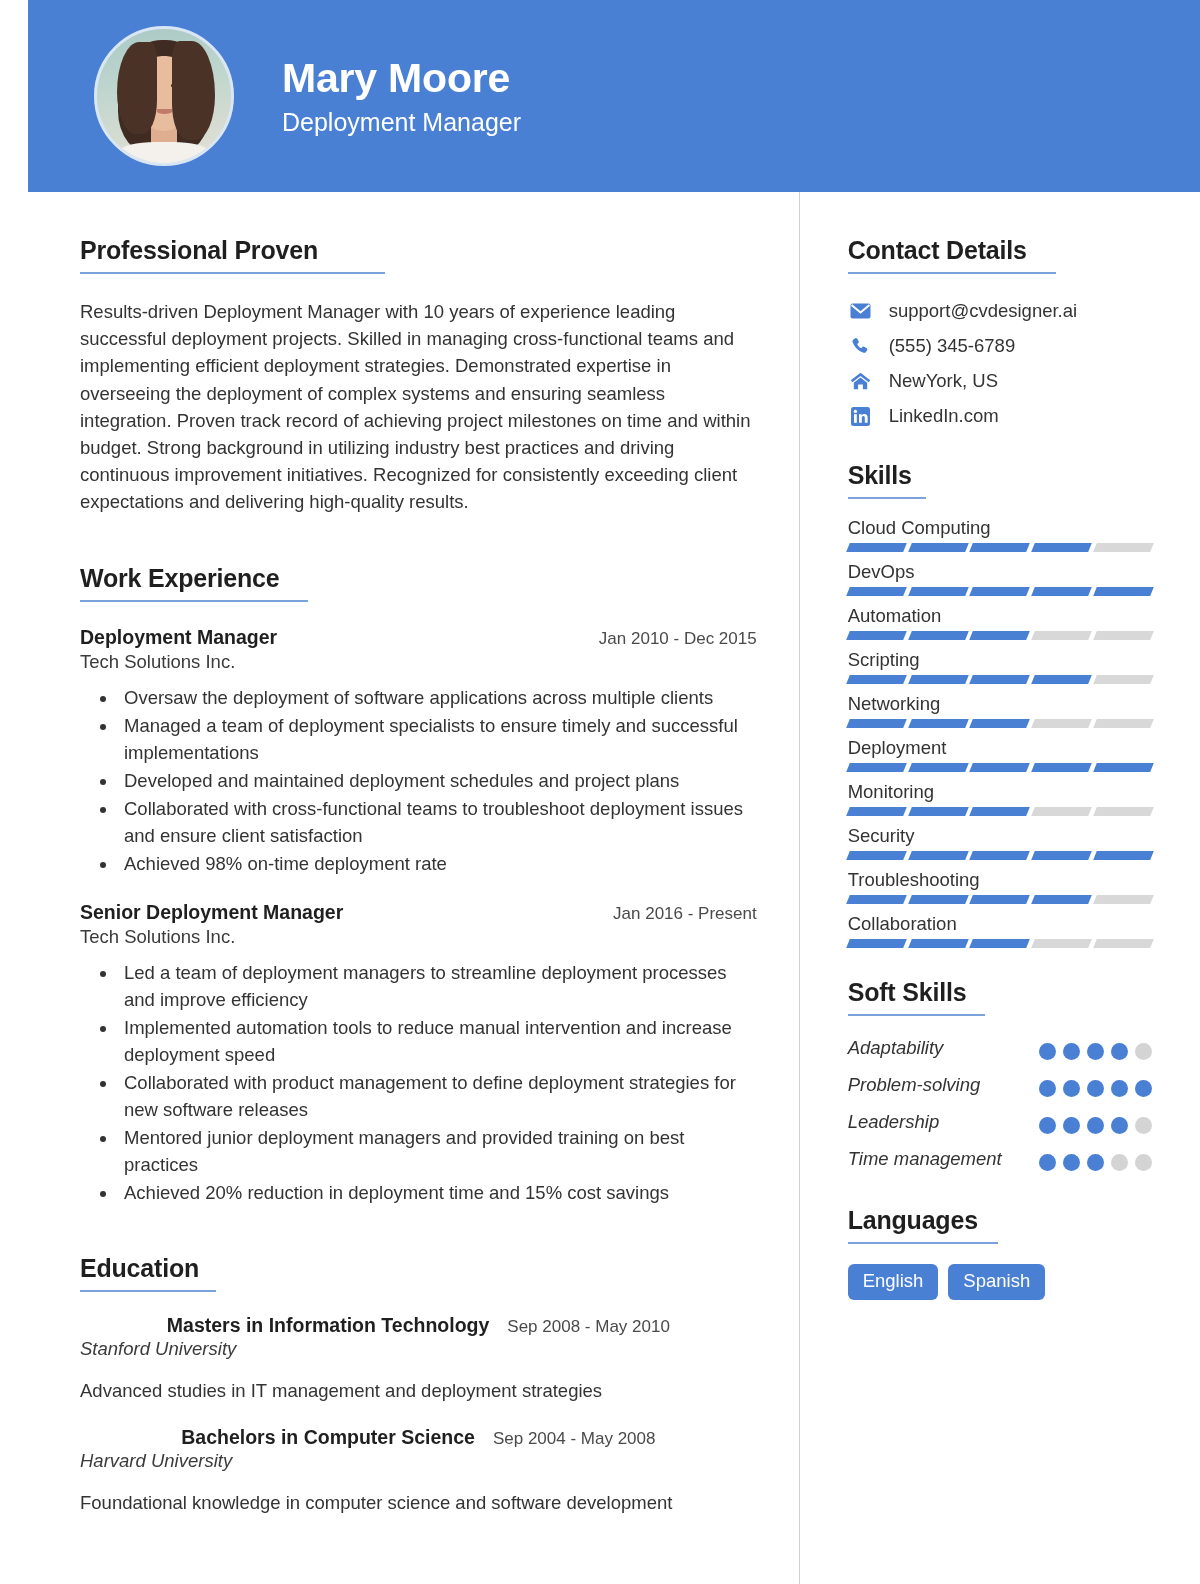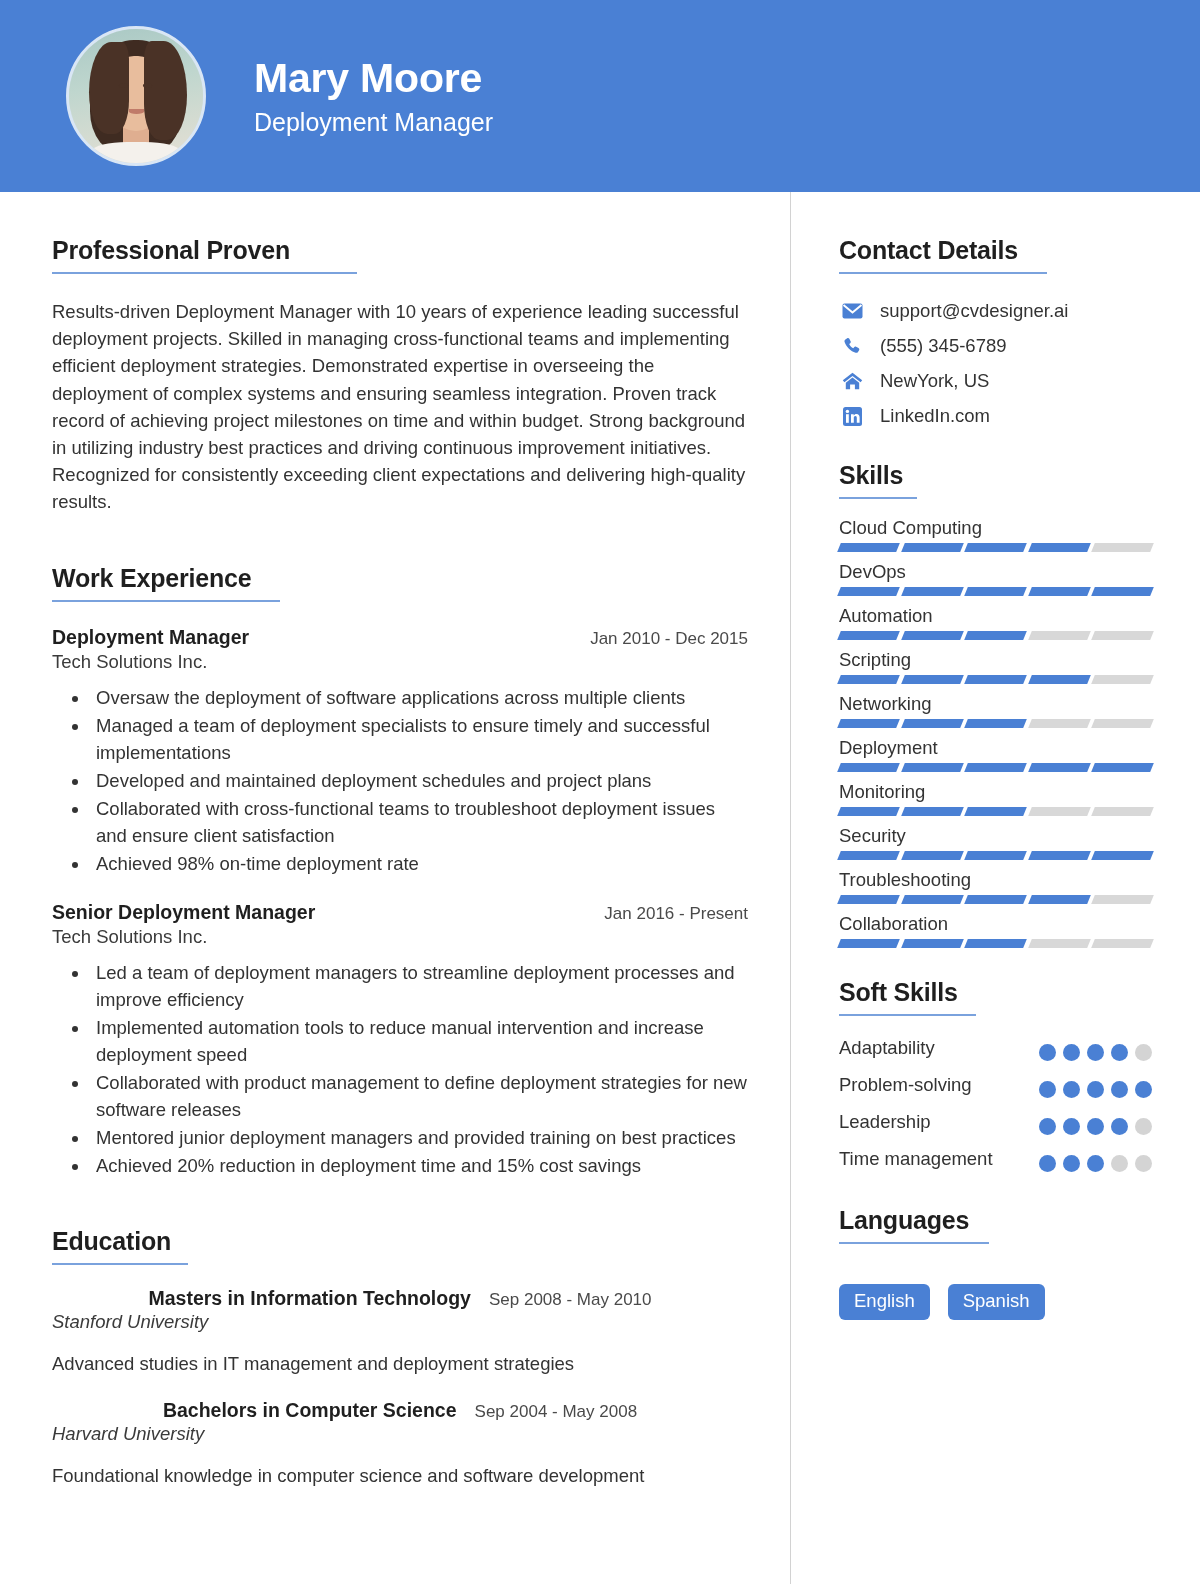--- a/index.html
+++ b/index.html
@@ -11,20 +11,21 @@
     font-family: "Liberation Sans", sans-serif;
     color: #333333;
   }
 
   .page {
     position: relative;
     width: 1200px;
     height: 1584px;
     background: #ffffff;
     overflow: hidden;
+    padding-left: 28px;
   }
 
   
   .header {
     height: 192px;
     background: #4a80d4;
     display: flex;
     align-items: center;
     padding-left: 66px;
   }
@@ -252,23 +253,24 @@
     height: 9px;
     background: #d8d8d8;
     transform: skewX(-22deg);
   }
   .seg.on { background: #4a80d4; }
 
   
   .soft-list { margin-top: 18px; }
   .soft-row {
     display: flex;
-    align-items: flex-end;
+    align-items: flex-start;
     justify-content: space-between;
     margin-bottom: 10px;
+    font-style: italic;
   }
   .soft-name {
     font-size: 18.5px;
     color: #333333;
     line-height: 27px;
     max-width: 180px;
   }
   .soft-dots {
     display: flex;
     gap: 7px;
@@ -278,23 +280,23 @@
   .dot {
     width: 17px;
     height: 17px;
     border-radius: 50%;
     background: #d4d4d4;
   }
   .dot.on { background: #4a80d4; }
 
   
   .lang-list {
-    margin-top: 40px;
-    display: flex;
-    gap: 18px;
+    margin-top: 20px;
+    display: flex;
+    gap: 10px;
     flex-wrap: wrap;
   }
   .lang-chip {
     background: #4a80d4;
     color: #ffffff;
     font-size: 18.5px;
     padding: 6px 15px 8px 15px;
     border-radius: 6px;
     line-height: 1.2;
   }

